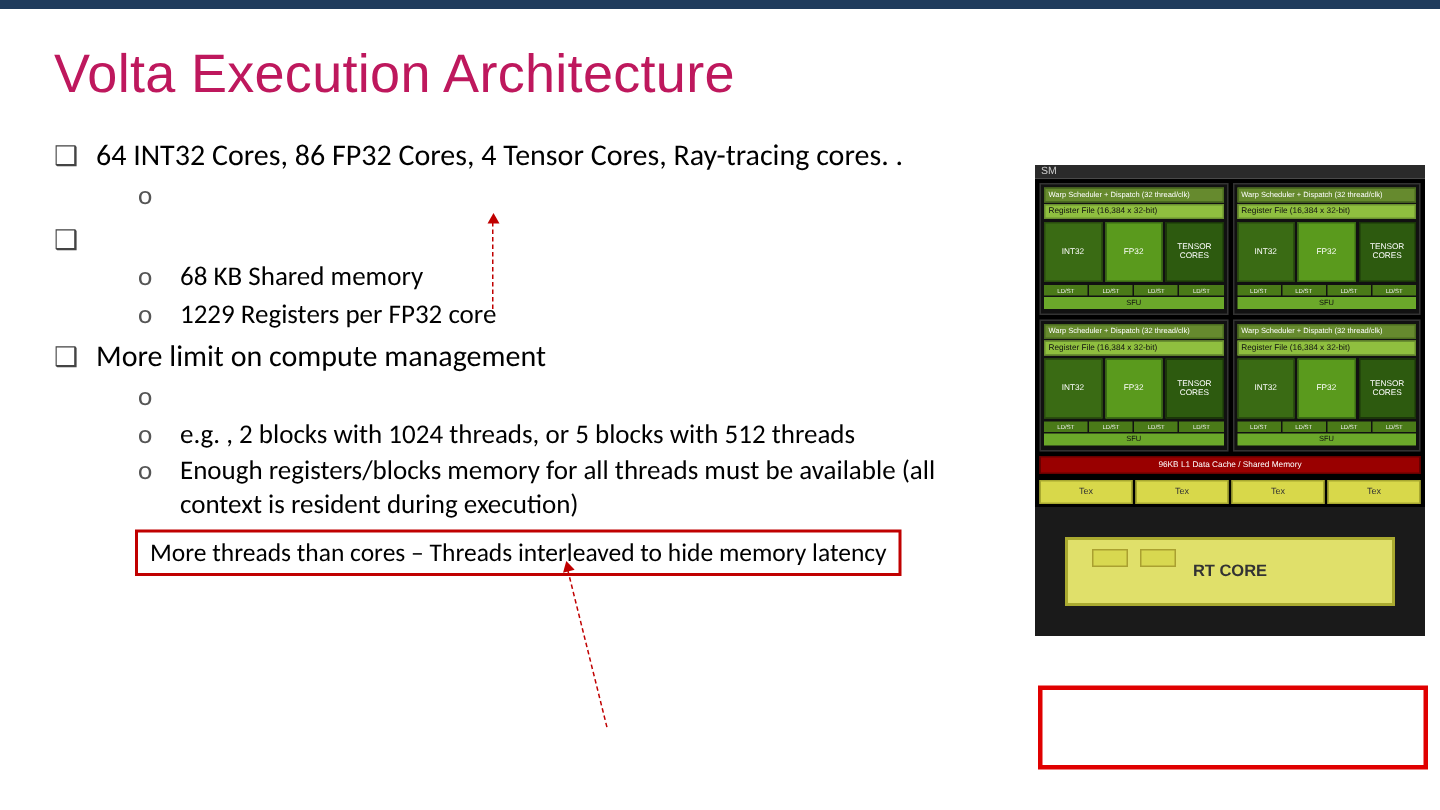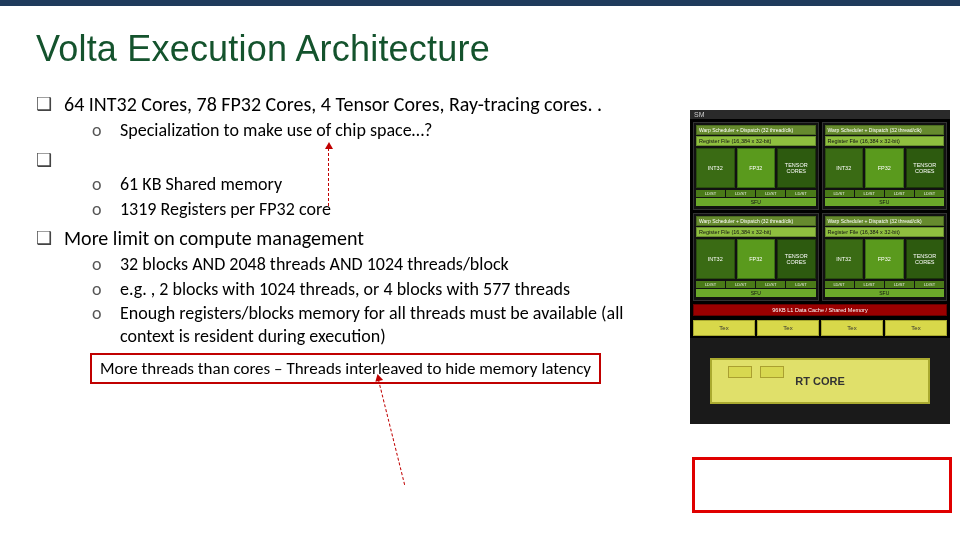--- a/index.html
+++ b/index.html
@@ -13,21 +13,21 @@
   }
   .topbar {
     width: 100%;
     height: 6px;
     background: #1f3b5c;
   }
   .title {
     font-size: 36px;
     font-family: Arial, Helvetica, sans-serif;
     font-weight: 400;
-    color: #14532d;
+    color: #be185d;
     padding: 22px 0 16px 36px;
     letter-spacing: 0.2px;
   }
   .content {
     padding: 0 0 0 36px;
     position: relative;
     width: 670px;
   }
   .bullet-sq {
     display: flex;
@@ -239,50 +239,48 @@
 <body>
 
 <div class="topbar"></div>
 
 <h1 class="title">Volta Execution Architecture</h1>
 
 <div class="content">
 
   <div class="bullet-sq">
     <span class="box">❑</span>
-    <span>64 INT32 Cores, 78 FP32 Cores, 4 Tensor Cores, Ray-tracing cores. .</span>
-  </div>
-  <div class="sub">
-    <span class="o">o</span>
-    <span>Specialization to make use of chip space…?</span>
+    <span>64 INT32 Cores, 86 FP32 Cores, 4 Tensor Cores, Ray-tracing cores. .</span>
+  </div>
+  <div class="sub">
+    <span class="o">o</span>
   </div>
 
   <div class="bullet-sq">
     <span class="box">❑</span>
   </div>
   <div class="sub">
     <span class="o">o</span>
-    <span>61 KB Shared memory</span>
-  </div>
-  <div class="sub">
-    <span class="o">o</span>
-    <span>1319 Registers per FP32 core</span>
+    <span>68 KB Shared memory</span>
+  </div>
+  <div class="sub">
+    <span class="o">o</span>
+    <span>1229 Registers per FP32 core</span>
   </div>
 
   <div class="bullet-sq">
     <span class="box">❑</span>
     <span>More limit on compute management</span>
   </div>
   <div class="sub">
     <span class="o">o</span>
-    <span>32 blocks AND 2048 threads AND 1024 threads/block</span>
-  </div>
-  <div class="sub">
-    <span class="o">o</span>
-    <span>e.g. , 2 blocks with 1024 threads, or 4 blocks with 577 threads</span>
+  </div>
+  <div class="sub">
+    <span class="o">o</span>
+    <span>e.g. , 2 blocks with 1024 threads, or 5 blocks with 512 threads</span>
   </div>
   <div class="sub">
     <span class="o">o</span>
     <span>Enough registers/blocks memory for all threads must be available (all context is resident during execution)</span>
   </div>
 
   <div class="callout-box">More threads than cores – Threads interleaved to hide memory latency</div>
 </div>
 
 <div class="arrow arrow-up" style="left:328px; top:148px; height:58px;"></div>

